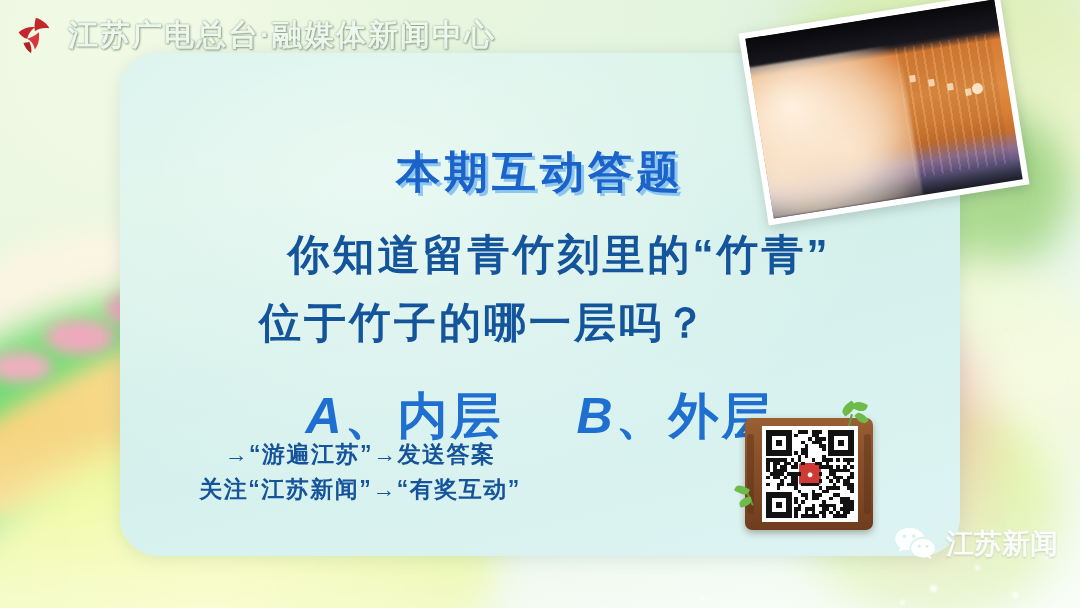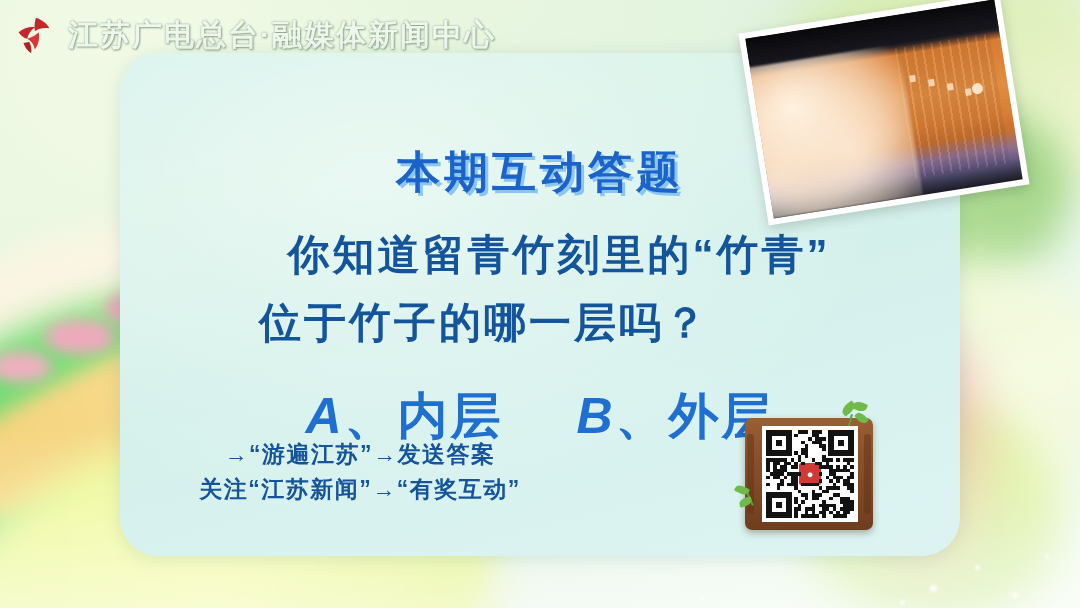--- a/index.html
+++ b/index.html
@@ -450,14 +450,27 @@
           <div class="qr-cell" style="left: 49.28px; top: 84.48px; width: 3.52px; height: 3.52px;"></div>
           <div class="qr-cell" style="left: 56.32px; top: 84.48px; width: 3.52px; height: 3.52px;"></div>
           <div class="qr-cell" style="left: 66.88px; top: 84.48px; width: 3.52px; height: 3.52px;"></div>
           <div class="qr-cell" style="left: 70.4px; top: 84.48px; width: 3.52px; height: 3.52px;"></div>
           <div class="qr-cell" style="left: 73.92px; top: 84.48px; width: 3.52px; height: 3.52px;"></div>
           <div class="qr-cell" style="left: 77.44px; top: 84.48px; width: 3.52px; height: 3.52px;"></div>
         </div>
     </div>
   </div>
 
+  <div class="wm">
+    <span class="wm-ic">
+      <svg viewBox="0 0 48 40" width="44" height="36" aria-hidden="true">
+        <path d="M17.5 2C8.9 2 2 7.6 2 14.5c0 3.9 2.2 7.4 5.7 9.7L6.2 29l5.6-2.9c1.8.5 3.7.8 5.7.8h.8a11.6 11.6 0 0 1-.3-2.5c0-6.8 6.6-12.2 14.7-12.2.5 0 1 0 1.5.1C32.6 6.5 25.8 2 17.5 2z" fill="#ffffff" opacity="0.95"></path>
+        <circle cx="12.2" cy="11.4" r="1.9" fill="#d9eee6"></circle>
+        <circle cx="22.6" cy="11.4" r="1.9" fill="#d9eee6"></circle>
+        <path d="M46 24.8c0-5.7-5.9-10.3-13.1-10.3s-13.1 4.6-13.1 10.3c0 5.7 5.9 10.3 13.1 10.3 1.6 0 3.2-.2 4.6-.6l4.7 2.4-1.3-4c3.1-1.9 5.1-4.9 5.1-8.1z" fill="#ffffff" opacity="0.95"></path>
+        <circle cx="28.8" cy="22.5" r="1.6" fill="#d9eee6"></circle>
+        <circle cx="37.4" cy="22.5" r="1.6" fill="#d9eee6"></circle>
+      </svg>
+    </span>
+    <span class="wm-text">江苏新闻</span>
+  </div>
 
 </div>
 
 </body></html>

